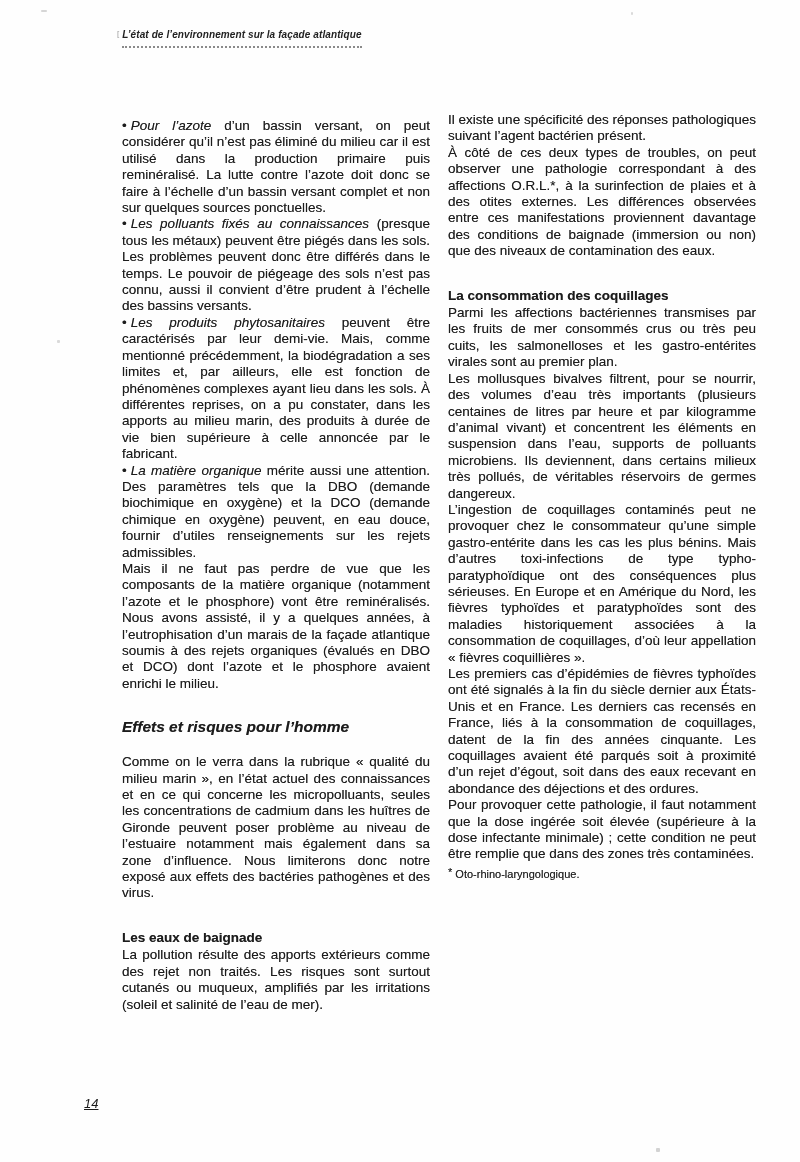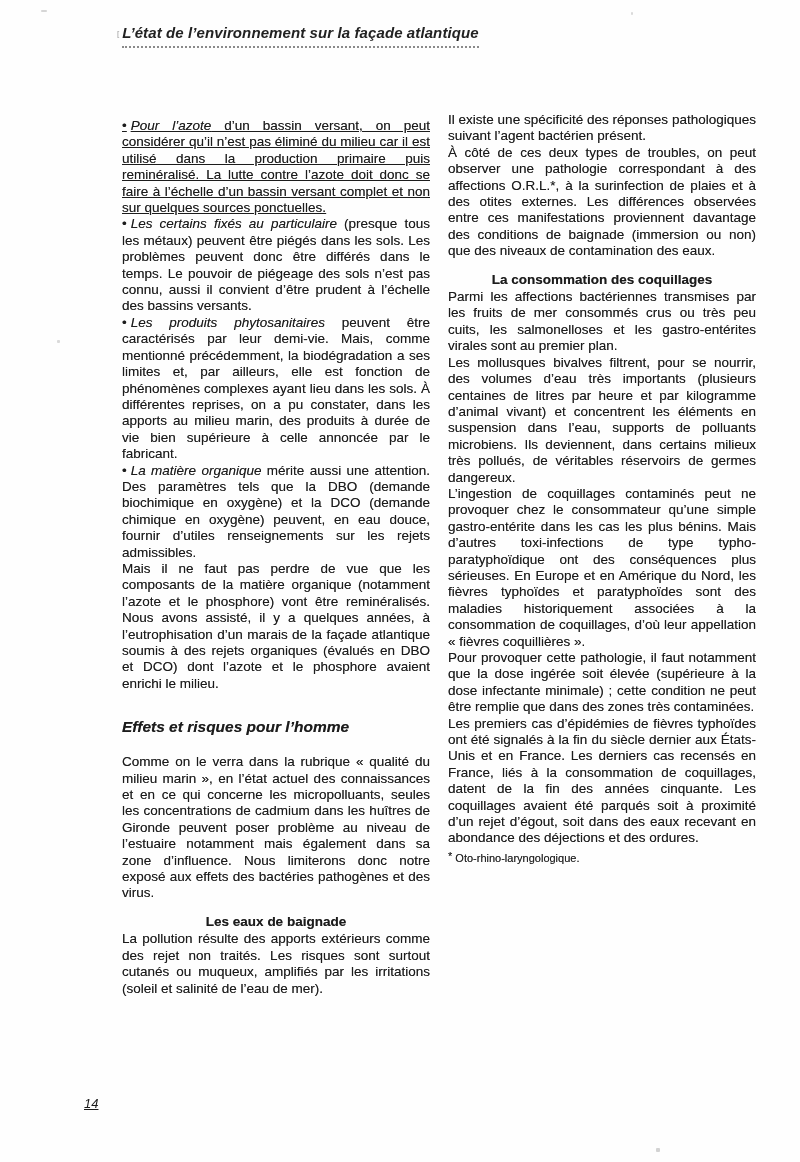--- a/index.html
+++ b/index.html
@@ -30,21 +30,21 @@
     color: #9a9a9a;
     vertical-align: 2px;
     margin-right: 3px;
   }
   .header-title-wrap {
     display: inline-block;
     border-bottom: 2px dotted #8a8a8a;
     padding-bottom: 4px;
   }
   .header-title {
-    font-size: 15px;
+    font-size: 10px;
     font-style: italic;
     font-weight: bold;
     color: #222;
     letter-spacing: 0.1px;
   }
 
   
   .columns {
     position: absolute;
     left: 122px;
@@ -56,37 +56,37 @@
   .col {
     width: 308px;
     font-size: 13.5px;
     line-height: 16.4px;
     text-align: justify;
     text-shadow: 0 0 0.3px rgba(20,20,20,0.55);
   }
   .col p { margin: 0; }
 
   .bullet { margin-top: 9px; }
-  .bullet:first-child { margin-top: 6px; text-decoration: underline; }
+  .bullet:first-child { margin-top: 6px; }
   .bullet-dot { margin-right: 4px; }
   .bullet-lead { font-style: italic; }
 
   .section-heading {
     margin: 26px 0 18px 0;
     font-size: 15.5px;
     font-weight: bold;
     font-style: italic;
     line-height: 18px;
     text-align: left;
   }
   .sub-heading {
-    margin: 12px 0 1px 0;
+    margin: 28px 0 1px 0;
     font-size: 13.5px;
     font-weight: bold;
-    text-align: center;
+    text-align: left;
   }
   .right-col-start { margin-top: 6px; }
 
   .footnote {
     margin-top: 32px;
     font-size: 11px;
     line-height: 19px;
     text-align: left;
     color: #222;
   }
@@ -122,21 +122,21 @@
   <div class="header">
     <span class="header-mark">[</span><span class="header-title-wrap"><span class="header-title">L’état de l’environnement sur la façade atlantique</span></span>
   </div>
 
   <div class="columns">
 
     <div class="col">
 
       <p class="bullet"><span class="bullet-dot">•</span><span class="bullet-lead">Pour l’azote</span><span> d’un bassin versant, on peut considérer qu’il n’est pas éliminé du milieu car il est utilisé dans la production primaire puis reminéralisé. La lutte contre l’azote doit donc se faire à l’échelle d’un bassin versant complet et non sur quelques sources ponctuelles.</span></p>
 
-      <p class="bullet"><span class="bullet-dot">•</span><span class="bullet-lead">Les certains fixés au particulaire</span><span> (presque tous les métaux) peuvent être piégés dans les sols. Les problèmes peuvent donc être différés dans le temps. Le pouvoir de piégeage des sols n’est pas connu, aussi il convient d’être prudent à l’échelle des bassins versants.</span></p>
+      <p class="bullet"><span class="bullet-dot">•</span><span class="bullet-lead">Les polluants fixés au connaissances</span><span> (presque tous les métaux) peuvent être piégés dans les sols. Les problèmes peuvent donc être différés dans le temps. Le pouvoir de piégeage des sols n’est pas connu, aussi il convient d’être prudent à l’échelle des bassins versants.</span></p>
 
       <p class="bullet"><span class="bullet-dot">•</span><span class="bullet-lead">Les produits phytosanitaires</span><span> peuvent être caractérisés par leur demi-vie. Mais, comme mentionné précédemment, la biodégradation a ses limites et, par ailleurs, elle est fonction de phénomènes complexes ayant lieu dans les sols. À différentes reprises, on a pu constater, dans les apports au milieu marin, des produits à durée de vie bien supérieure à celle annoncée par le fabricant.</span></p>
 
       <p class="bullet"><span class="bullet-dot">•</span><span class="bullet-lead">La matière organique</span><span> mérite aussi une attention. Des paramètres tels que la DBO (demande biochimique en oxygène) et la DCO (demande chimique en oxygène) peuvent, en eau douce, fournir d’utiles renseignements sur les rejets admissibles.</span></p>
 
       <p>Mais il ne faut pas perdre de vue que les composants de la matière organique (notamment l’azote et le phosphore) vont être reminéralisés. Nous avons assisté, il y a quelques années, à l’eutrophisation d’un marais de la façade atlantique soumis à des rejets organiques (évalués en DBO et DCO) dont l’azote et le phosphore avaient enrichi le milieu.</p>
 
       <h2 class="section-heading">Effets et risques pour l’homme</h2>
 
       <p>Comme on le verra dans la rubrique « qualité du milieu marin », en l’état actuel des connaissances et en ce qui concerne les micropolluants, seules les concentrations de cadmium dans les huîtres de Gironde peuvent poser problème au niveau de l’estuaire notamment mais également dans sa zone d’influence. Nous limiterons donc notre exposé aux effets des bactéries pathogènes et des virus.</p>
@@ -150,22 +150,22 @@
     <div class="col">
 
       <p class="right-col-start">Il existe une spécificité des réponses pathologiques suivant l’agent bactérien présent.</p>
       <p>À côté de ces deux types de troubles, on peut observer une pathologie correspondant à des affections O.R.L.*, à la surinfection de plaies et à des otites externes. Les différences observées entre ces manifestations proviennent davantage des conditions de baignade (immersion ou non) que des niveaux de contamination des eaux.</p>
 
       <h3 class="sub-heading">La consommation des coquillages</h3>
 
       <p>Parmi les affections bactériennes transmises par les fruits de mer consommés crus ou très peu cuits, les salmonelloses et les gastro-entérites virales sont au premier plan.</p>
       <p>Les mollusques bivalves filtrent, pour se nourrir, des volumes d’eau très importants (plusieurs centaines de litres par heure et par kilogramme d’animal vivant) et concentrent les éléments en suspension dans l’eau, supports de polluants microbiens. Ils deviennent, dans certains milieux très pollués, de véritables réservoirs de germes dangereux.</p>
       <p>L’ingestion de coquillages contaminés peut ne provoquer chez le consommateur qu’une simple gastro-entérite dans les cas les plus bénins. Mais d’autres toxi-infections de type typho-paratyphoïdique ont des conséquences plus sérieuses. En Europe et en Amérique du Nord, les fièvres typhoïdes et paratyphoïdes sont des maladies historiquement associées à la consommation de coquillages, d’où leur appellation « fièvres coquillières ».</p>
+      <p>Les premiers cas d’épidémies de fièvres typhoïdes ont été signalés à la fin du siècle dernier aux États-Unis et en France. Les derniers cas recensés en France, liés à la consommation de coquillages, datent de la fin des années cinquante. Les coquillages avaient été parqués soit à proximité d’un rejet d’égout, soit dans des eaux recevant en abondance des déjections et des ordures.</p>
       <p>Pour provoquer cette pathologie, il faut notamment que la dose ingérée soit élevée (supérieure à la dose infectante minimale) ; cette condition ne peut être remplie que dans des zones très contaminées.</p>
-      <p>Les premiers cas d’épidémies de fièvres typhoïdes ont été signalés à la fin du siècle dernier aux États-Unis et en France. Les derniers cas recensés en France, liés à la consommation de coquillages, datent de la fin des années cinquante. Les coquillages avaient été parqués soit à proximité d’un rejet d’égout, soit dans des eaux recevant en abondance des déjections et des ordures.</p>
 
       <p class="footnote"><span class="footnote-marker">*</span><span> Oto-rhino-laryngologique.</span></p>
 
     </div>
   </div>
 
   <div class="page-number">14</div>
 
   <div class="art art-dash-top"></div>
   <div class="art art-dot-topright"></div>

